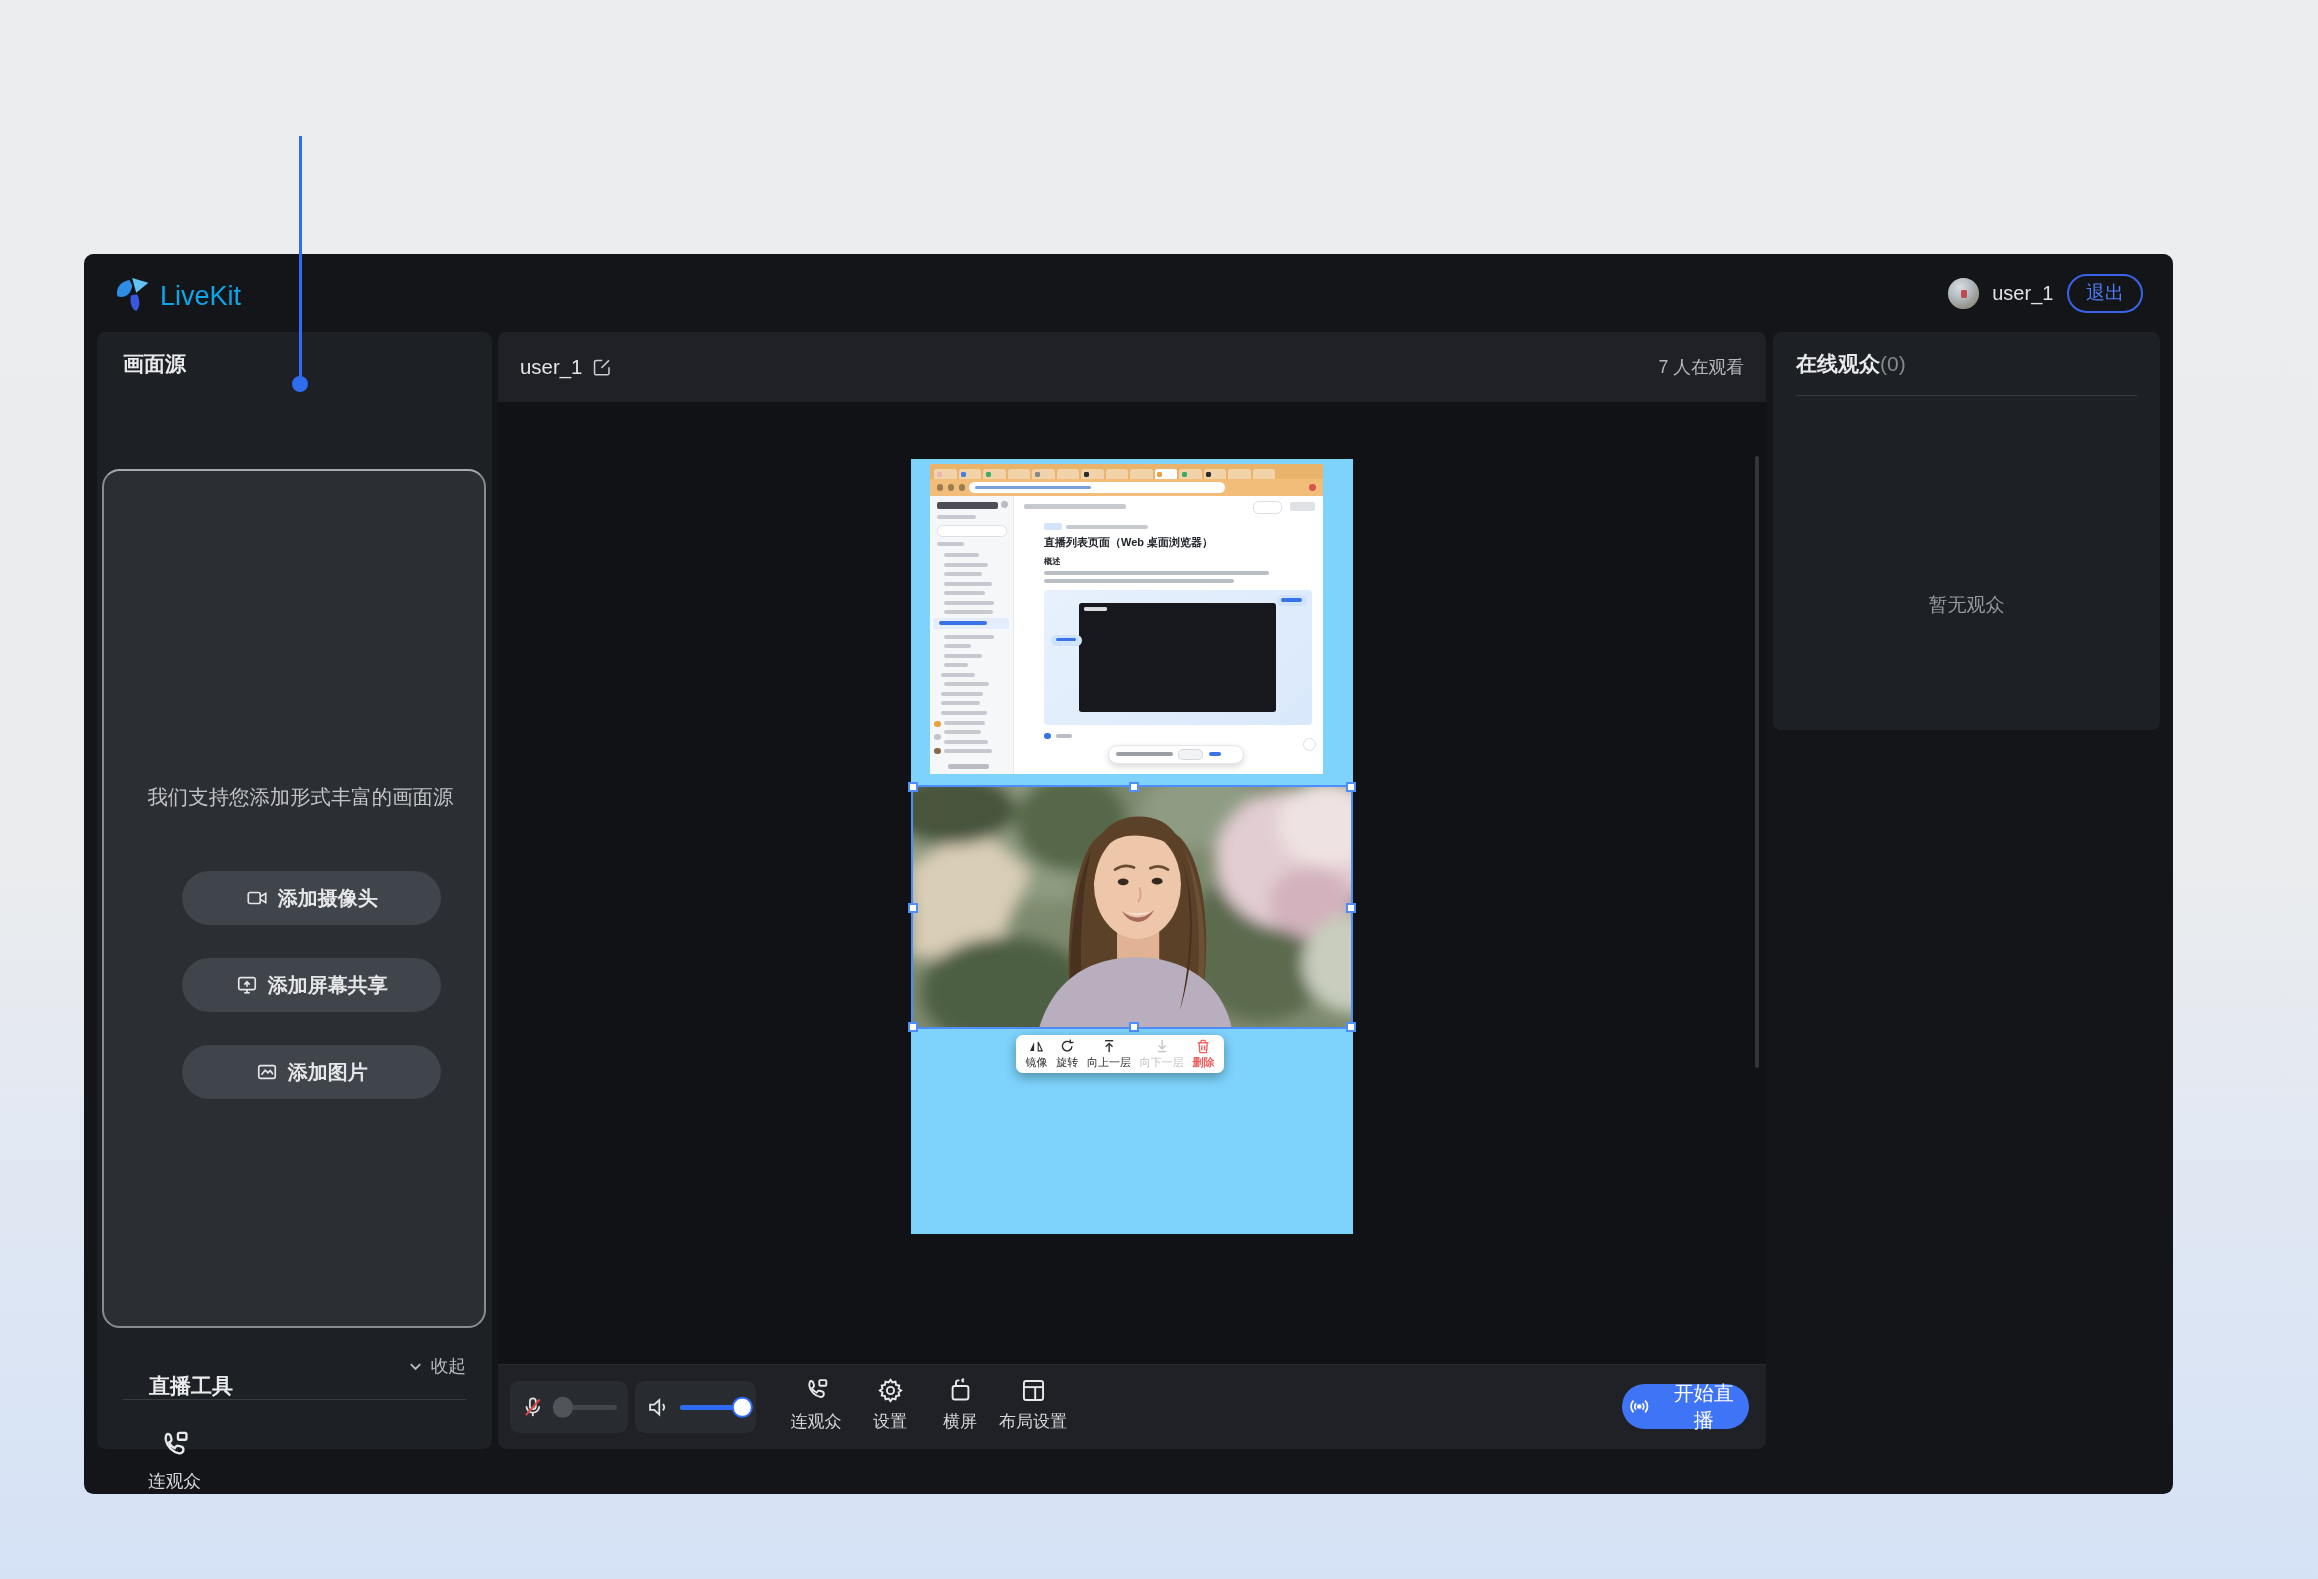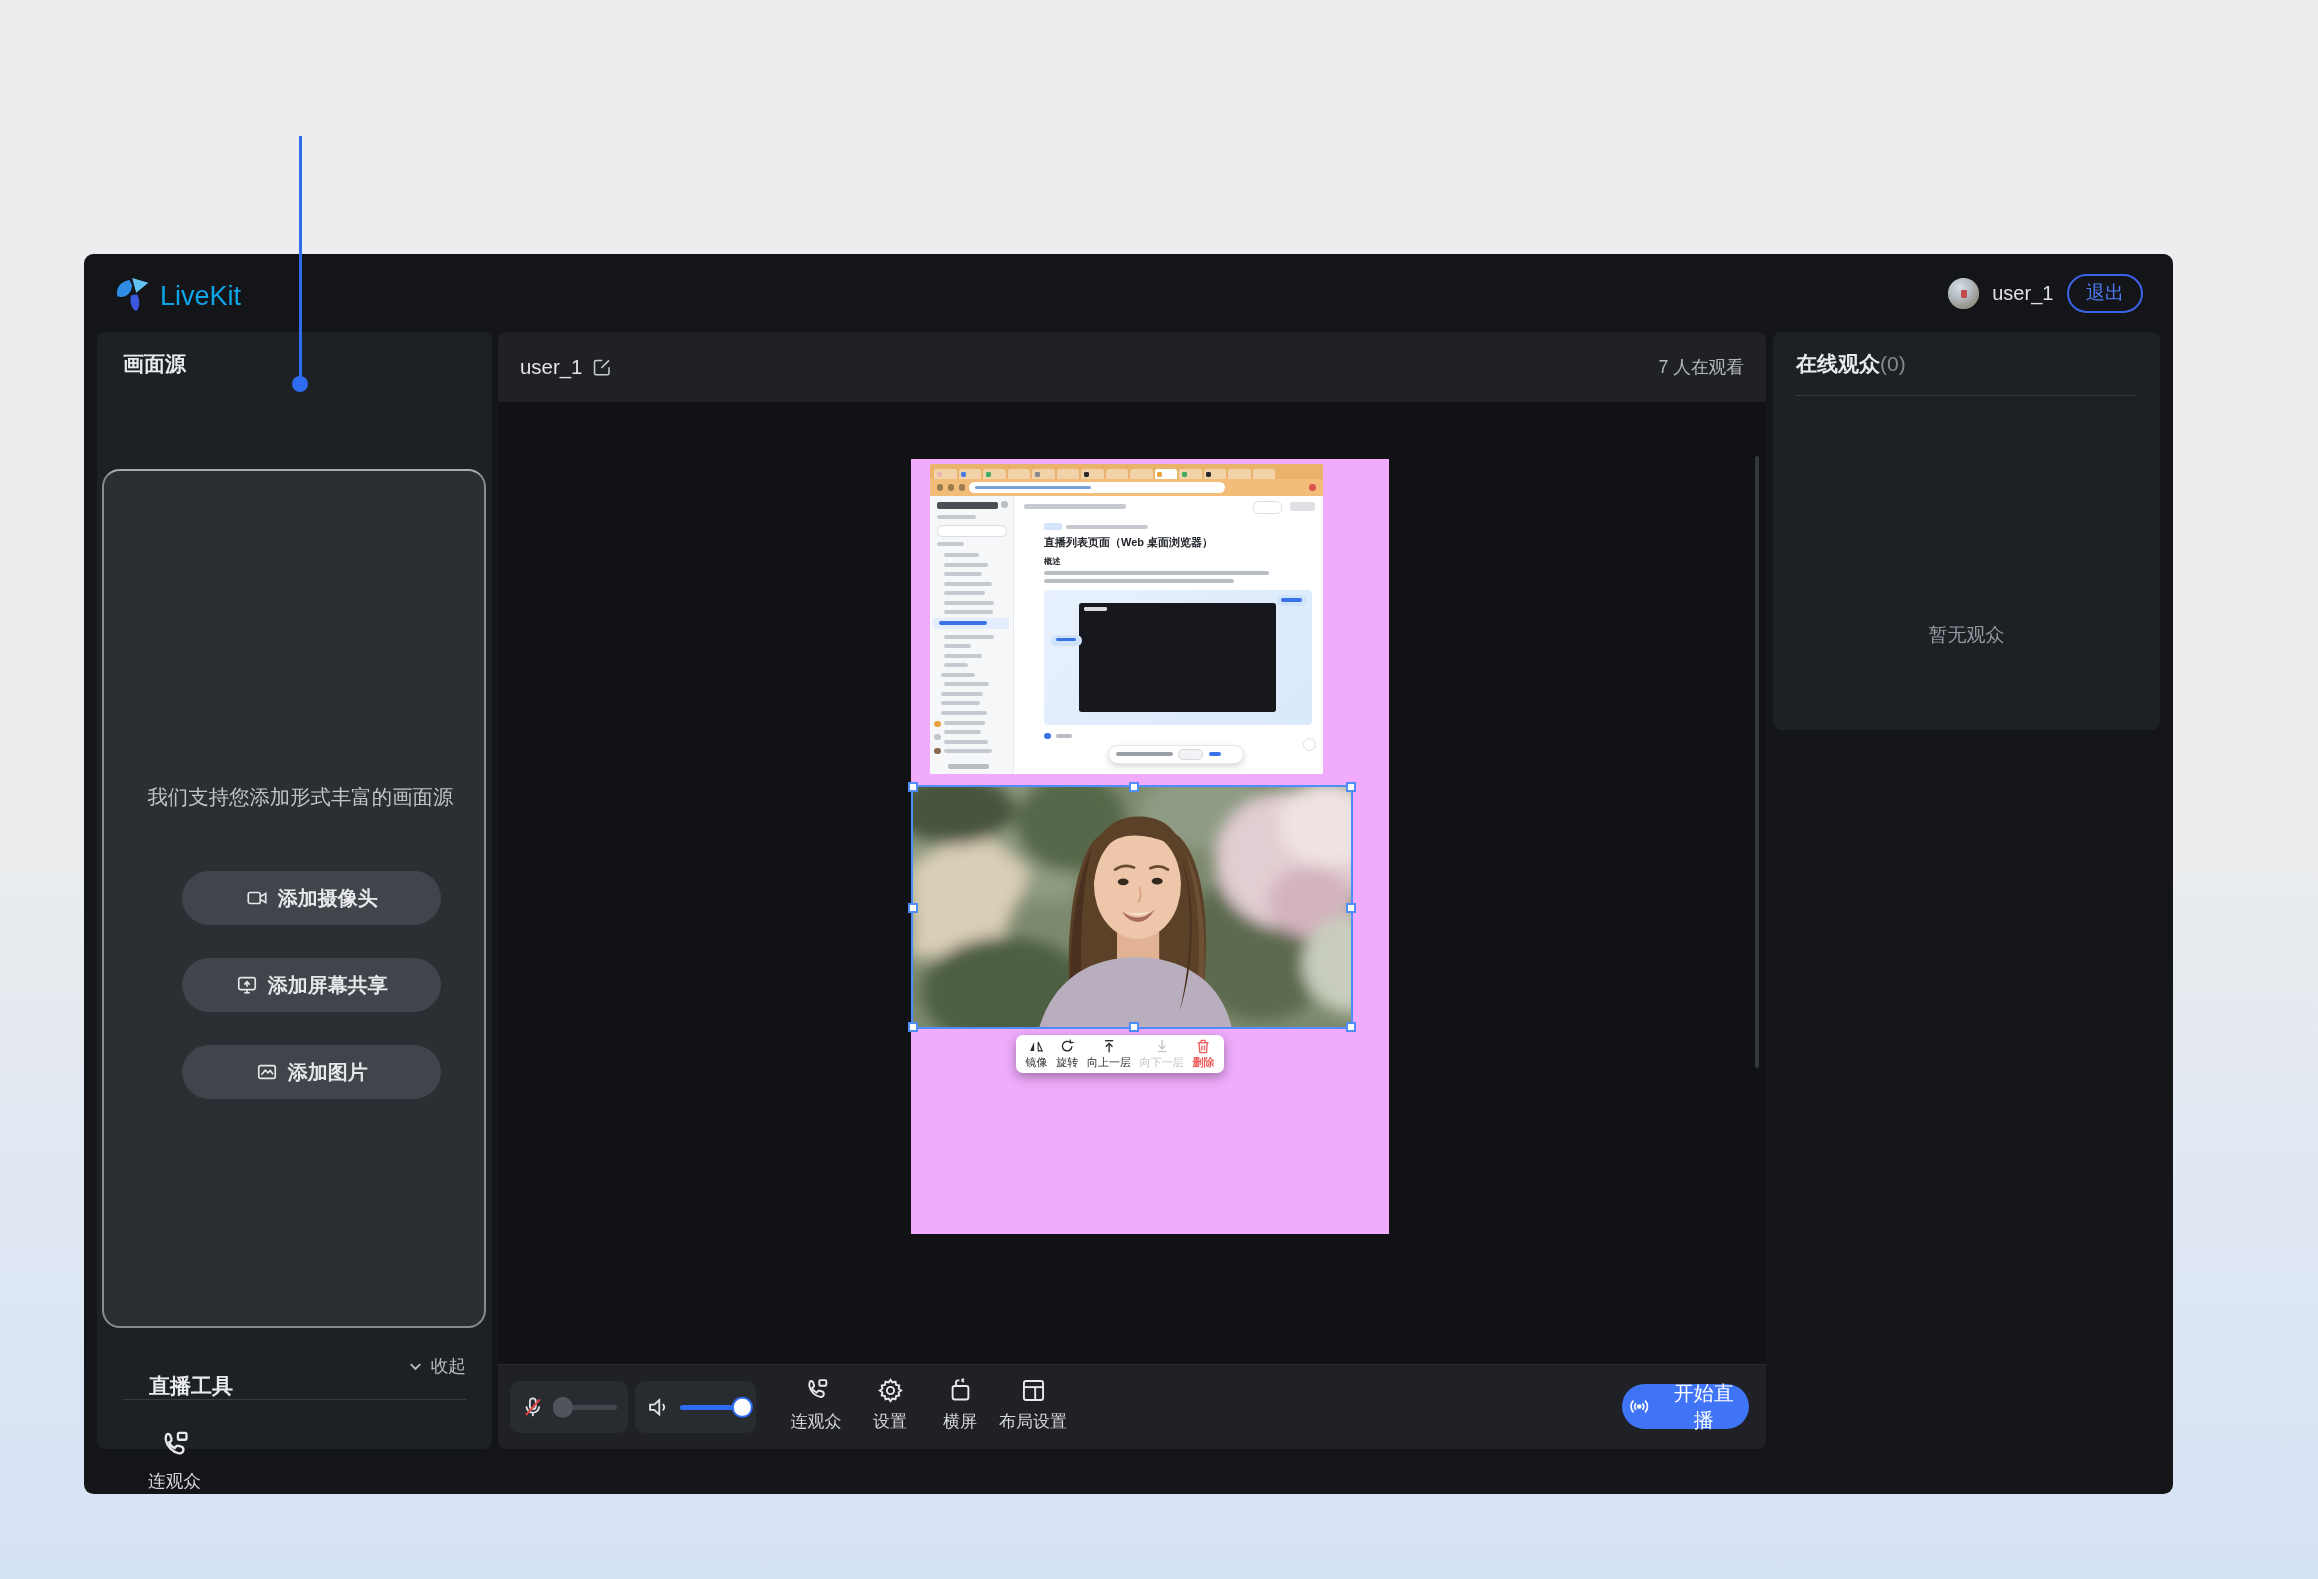--- a/index.html
+++ b/index.html
@@ -42,21 +42,21 @@
   .tools-divider{position:absolute;left:26px;right:26px;top:1067px;height:1.4px;background:#383b40;}
   .tool-item{position:absolute;left:30px;top:1097px;width:95px;display:flex;flex-direction:column;align-items:center;gap:6.8px;cursor:pointer;}
   .tool-item .lbl{color:#d5d7da;font-size:17.7px;}
   
   .main-col{position:absolute;left:414px;top:78px;width:1268px;height:1117px;background:#111318;border-radius:8.2px;overflow:hidden;}
   .stage-header{position:absolute;left:0;top:0;right:0;height:70px;background:#1f2126;display:flex;align-items:center;padding:0 22px;box-sizing:border-box;}
   .stage-title{color:#e3e4e6;font-size:20.4px;display:flex;align-items:center;gap:9.5px;}
   .viewers{margin-left:auto;color:#b4b7bc;font-size:17.7px;}
   .canvas{position:absolute;left:0;top:70px;right:0;bottom:84px;background:#111216;}
   .canvas-scrollbar{position:absolute;right:6.8px;top:54px;width:4.1px;height:612px;background:#33363c;border-radius:2px;}
-  .preview{position:absolute;left:413px;top:57px;width:442px;height:775px;background:#f0abfc;padding-left:36px;}
+  .preview{position:absolute;left:413px;top:57px;width:442px;height:775px;background:#7dd3fc;}
   
   .shot{position:absolute;left:19px;top:5.4px;width:393px;height:310px;background:#ffffff;border-radius:1.4px;overflow:hidden;font-size:0;}
   .tabstrip{height:15px;background:#e9b36b;display:flex;align-items:flex-end;padding:0 4.1px;gap:2px;}
   .tab{flex:none;width:22.5px;height:10.2px;border-radius:2.7px 2.7px 0 0;background:rgba(255,255,255,.42);position:relative;}
   .tab.active{background:#ffffff;}
   .tab b{position:absolute;left:2.7px;top:2.7px;width:4.8px;height:4.8px;border-radius:1.4px;}
   .addr{height:16.3px;background:#f1bd79;display:flex;align-items:center;padding:0 6.8px;gap:4.8px;}
   .nav-dot{width:6.1px;height:6.1px;border-radius:50%;background:#9a7c50;}
   .urlpill{width:245px;height:11px;border-radius:5.4px;background:#ffffff;display:flex;align-items:center;padding:0 5.4px;}
   .urlpill i{width:116px;height:3.4px;background:#7aa0d8;border-radius:2px;}
@@ -531,19 +531,19 @@
           <span>开始直播</span>
         </button>
       </div>
     </div>
 
     <div class="audience-block">
       <div class="rb-title">
         <span>在线观众</span><span class="cnt">(0)</span>
       </div>
       <div class="rb-divider"></div>
-      <div class="rb-empty" style="top:290px;">暂无观众</div>
+      <div class="rb-empty" style="top:260px;">暂无观众</div>
     </div>
 
 
   </div>
 </div>
 
 
 </body></html>

